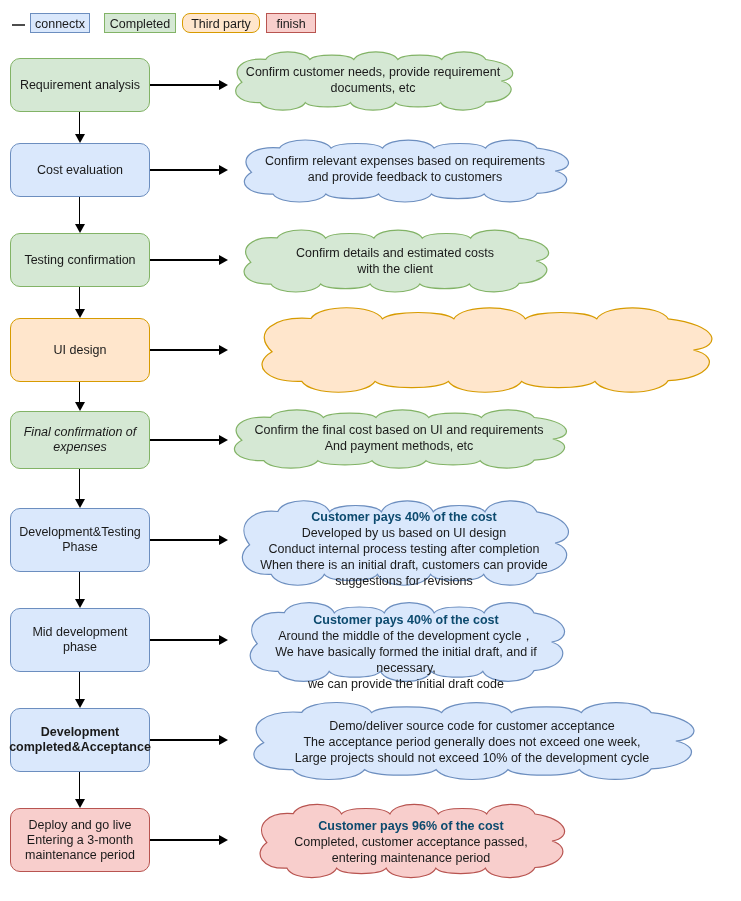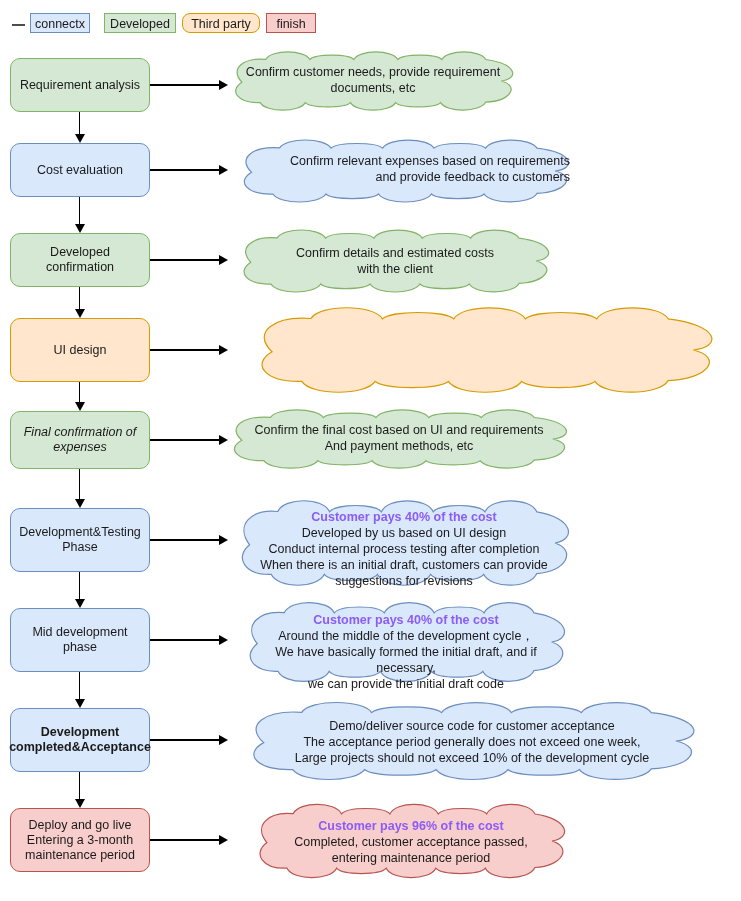--- a/index.html
+++ b/index.html
@@ -108,32 +108,32 @@
     position: absolute;
     left: 0;
     width: 100%;
     text-align: center;
     font-size: 12.5px;
     line-height: 16px;
     z-index: 2;
     white-space: pre-line;
   }
   .cloud-head {
-    color: #8b5cf6;
+    color: #0c4a6e;
     font-weight: bold;
     display: block;
   }
 </style>
 </head>
 <body>
 
 <div id="legend">
   <div class="legend-dash"></div>
   <div class="legend-chip chip-connectx">connectx</div>
-  <div class="legend-chip chip-customer">Developed</div>
+  <div class="legend-chip chip-customer">Completed</div>
   <div class="legend-chip chip-third">Third party</div>
   <div class="legend-chip chip-finish">finish</div>
 </div>
 
 <div id="flow">
     <div class="node n-green" style="top: 58px; height: 54px;">Requirement analysis</div>
     <div class="conn-h" style="left: 150px; top: 84.3px; width: 70px;"></div>
     <div class="conn-arrow-r" style="left: 219px; top: 80px;"></div>
     <div class="conn-v" style="top: 112px; height: 23px;"></div>
     <div class="conn-arrow-d" style="top: 134px;"></div>
@@ -146,24 +146,24 @@
     </div>
     <div class="node n-blue" style="top: 143px; height: 54px;">Cost evaluation</div>
     <div class="conn-h" style="left: 150px; top: 169.3px; width: 70px;"></div>
     <div class="conn-arrow-r" style="left: 219px; top: 165px;"></div>
     <div class="conn-v" style="top: 197px; height: 28px;"></div>
     <div class="conn-arrow-d" style="top: 224px;"></div>
     <div class="cloud" style="left: 240px; top: 138px; width: 330px; height: 66px;">
       <svg width="330" height="66" viewBox="0 0 330 66" overflow="visible">
         <path d="M 11.55 34.32 C -3.3000000000000003 19.8, 13.200000000000001 7.92, 39.6 9.9 C 46.035000000000004 -0.6600000000000001, 84.64500000000001 -0.6600000000000001, 91.08000000000001 10.1376 C 97.51500000000001 3.96, 136.12500000000003 3.96, 142.56000000000003 10.1376 C 148.99500000000003 -0.6600000000000001, 187.605 -0.6600000000000001, 194.04 10.1376 C 200.475 3.96, 239.08500000000004 3.96, 245.52000000000004 10.1376 C 251.95500000000004 -0.6600000000000001, 290.565 -0.6600000000000001, 297 10.1376 C 333.3 14.52, 336.6 30.360000000000003, 315.15 33 C 336.6 38.279999999999994, 326.7 54.12, 297 55.44 C 290.4 66.66, 250.8 66.66, 244.2 55.9944 C 237.6 62.04, 197.99999999999997 62.04, 191.39999999999998 55.9944 C 184.79999999999998 66.66, 145.20000000000002 66.66, 138.60000000000002 55.9944 C 132 62.04, 92.39999999999998 62.04, 85.79999999999997 55.9944 C 79.19999999999997 66.66, 39.59999999999999 66.66, 32.99999999999999 55.9944 C 6.6000000000000005 56.76, -3.96 43.56, 11.55 34.32 Z" fill="#dae8fc" stroke="#6c8ebf" stroke-width="1.2"></path>
       </svg>
-      <div class="cloud-text" style="top: 15px; text-align: right;"><span>Confirm relevant expenses based on requirements
+      <div class="cloud-text" style="top: 15px;"><span>Confirm relevant expenses based on requirements
 and provide feedback to customers</span></div>
     </div>
-    <div class="node n-green" style="top: 233px; height: 54px;">Developed confirmation</div>
+    <div class="node n-green" style="top: 233px; height: 54px;">Testing confirmation</div>
     <div class="conn-h" style="left: 150px; top: 259.3px; width: 70px;"></div>
     <div class="conn-arrow-r" style="left: 219px; top: 255px;"></div>
     <div class="conn-v" style="top: 287px; height: 23px;"></div>
     <div class="conn-arrow-d" style="top: 309px;"></div>
     <div class="cloud" style="left: 240px; top: 228px; width: 310px; height: 66px;">
       <svg width="310" height="66" viewBox="0 0 310 66" overflow="visible">
         <path d="M 10.850000000000001 34.32 C -3.1 19.8, 12.4 7.92, 37.199999999999996 9.9 C 43.245 -0.6600000000000001, 79.515 -0.6600000000000001, 85.56 10.1376 C 91.605 3.96, 127.87500000000001 3.96, 133.92000000000002 10.1376 C 139.96500000000003 -0.6600000000000001, 176.235 -0.6600000000000001, 182.28 10.1376 C 188.32500000000002 3.96, 224.59500000000003 3.96, 230.64000000000004 10.1376 C 236.68500000000003 -0.6600000000000001, 272.955 -0.6600000000000001, 279 10.1376 C 313.1 14.52, 316.2 30.360000000000003, 296.05 33 C 316.2 38.279999999999994, 306.9 54.12, 279 55.44 C 272.8 66.66, 235.6 66.66, 229.4 55.9944 C 223.2 62.04, 186 62.04, 179.79999999999998 55.9944 C 173.6 66.66, 136.4 66.66, 130.20000000000002 55.9944 C 124.00000000000001 62.04, 86.79999999999997 62.04, 80.59999999999997 55.9944 C 74.39999999999998 66.66, 37.19999999999999 66.66, 30.999999999999993 55.9944 C 6.2 56.76, -3.72 43.56, 10.850000000000001 34.32 Z" fill="#d5e8d4" stroke="#82b366" stroke-width="1.2"></path>
       </svg>
       <div class="cloud-text" style="top: 17px;"><span>Confirm details and estimated costs
 with the client</span></div>

